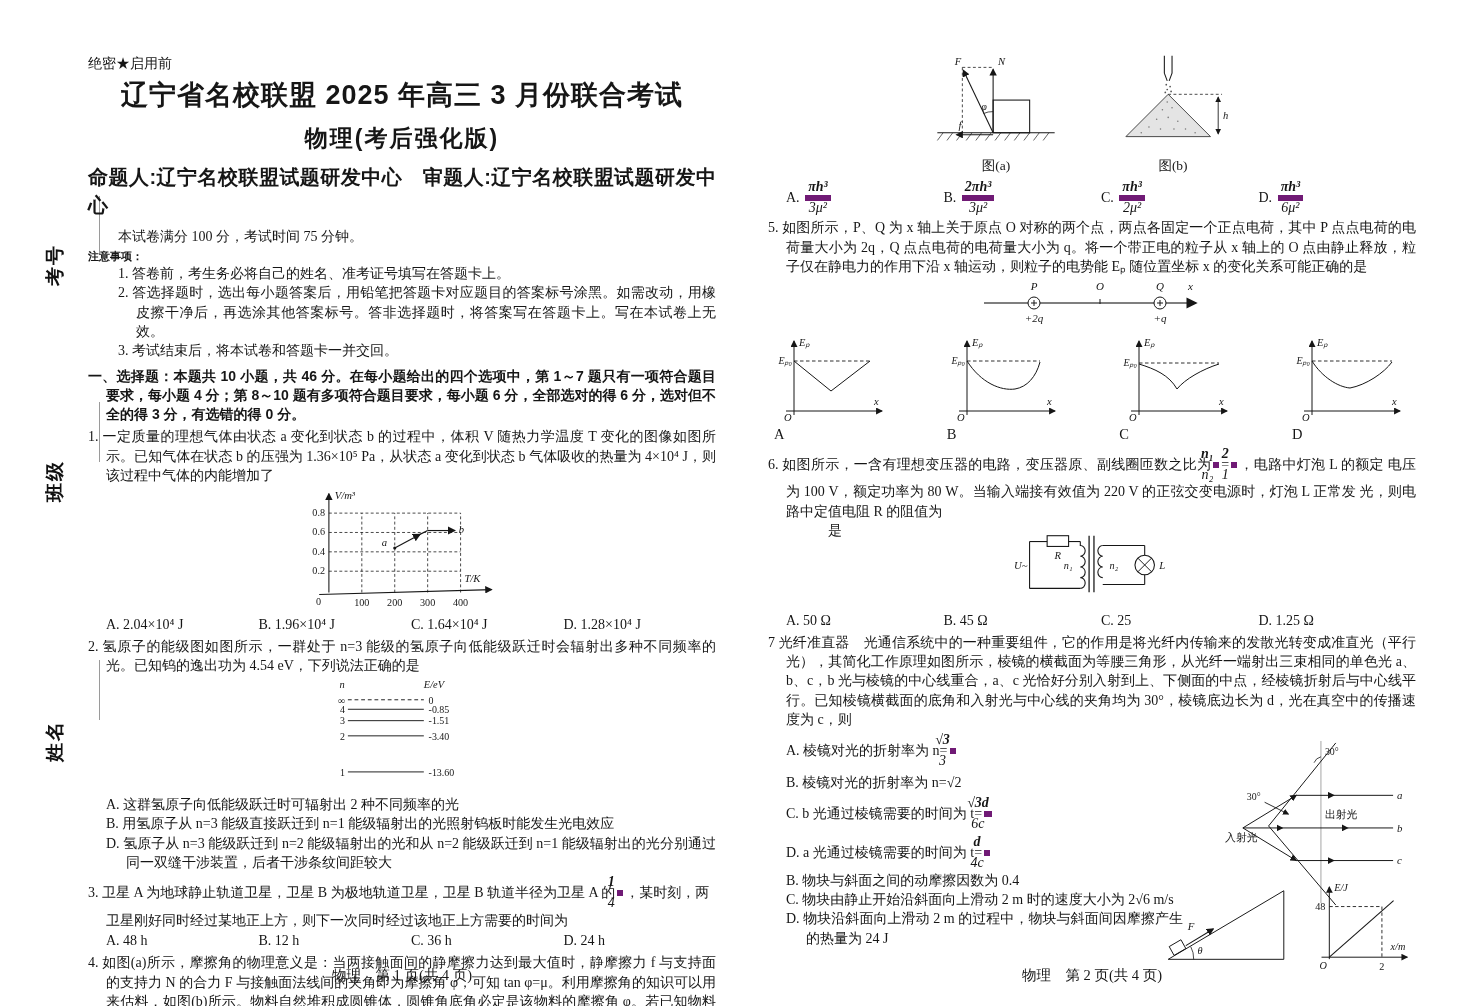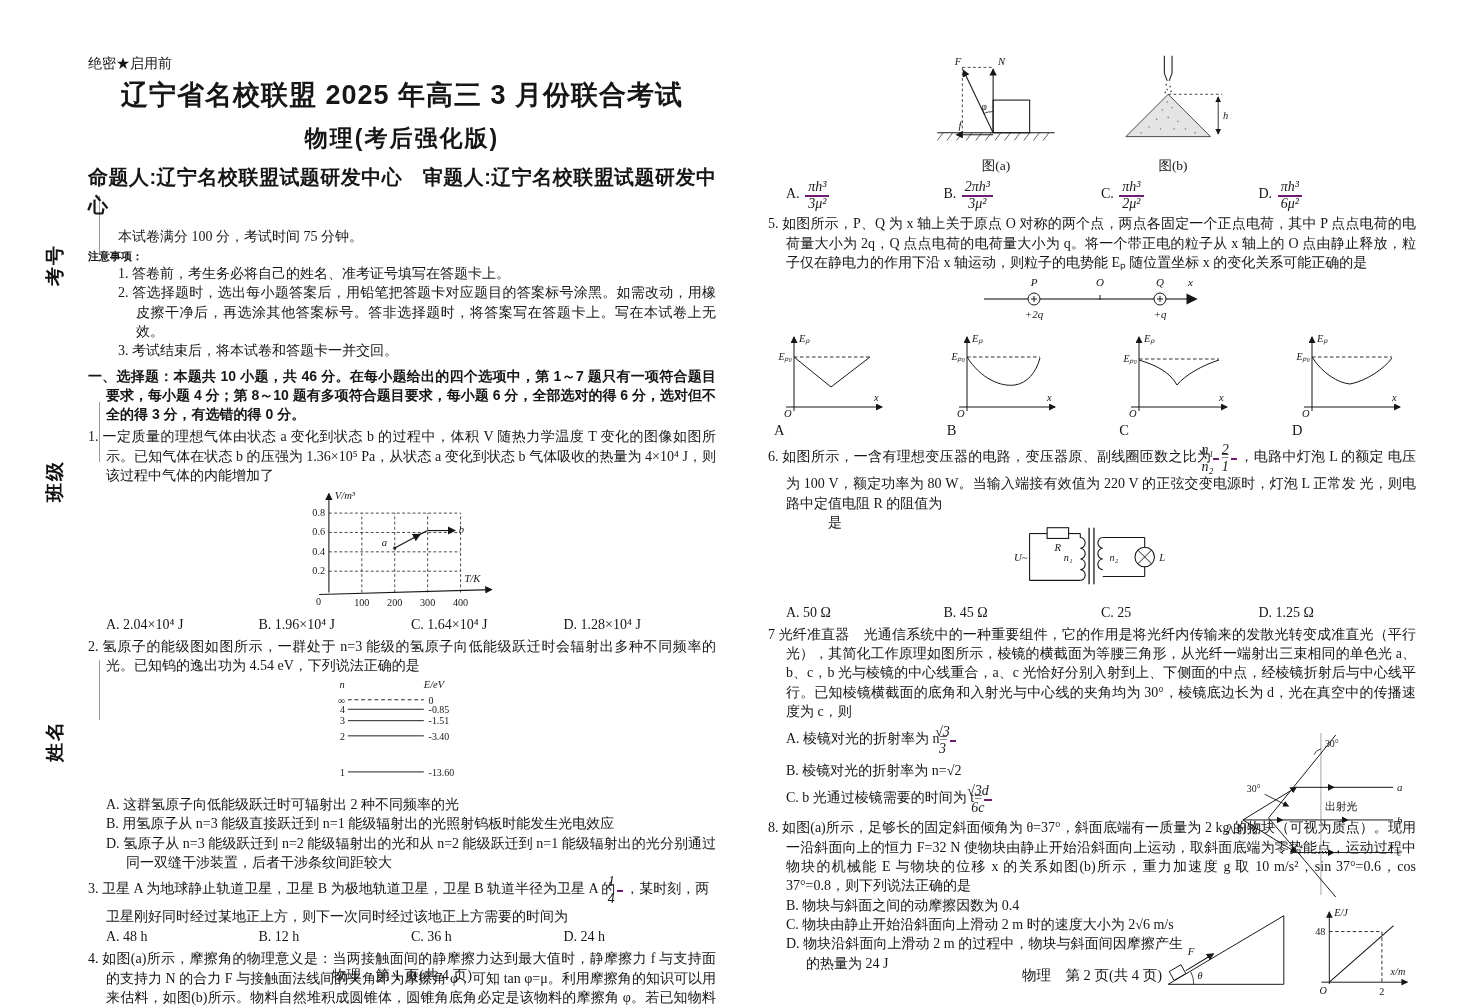--- a/index.html
+++ b/index.html
@@ -16,21 +16,21 @@
   .intro{margin-left:30px;margin-top:4px;}
   .ntitle{font-size:11px;margin-top:2px;}
   .note{margin-left:30px;padding-left:18px;text-indent:-18px;}
   .section{font-family:"Liberation Sans",sans-serif;font-weight:bold;margin-top:6px;padding-left:18px;text-indent:-18px;}
   .q{padding-left:18px;text-indent:-18px;margin-top:3px;}
   .opt{padding-left:38px;text-indent:-20px;}
   .optrow{display:flex;margin:1px 0 2px 18px;}
   .optrow span{flex:1;}
   .figc{text-align:center;margin:1px 0;}
   .frac{display:inline-block;vertical-align:-0.72em;text-align:center;line-height:1.05;margin:0 2px;font-style:italic;}
-  .fr-n{display:block;border-bottom:2px solid #701a75;padding:0 3px;}
+  .fr-n{display:block;border-bottom:6px solid #701a75;padding:0 3px;font-weight:bold;}
   .fr-d{display:block;padding:0 3px;}
   .side{position:absolute;left:34px;font-family:"Liberation Sans",sans-serif;font-weight:bold;
         font-size:19px;transform:rotate(-90deg);transform-origin:center;letter-spacing:2px;color:#111;}
   .sline{position:absolute;left:99px;width:1px;background:#9a9a9a;}
   .footer{position:absolute;top:966px;text-align:center;font-size:14.5px;}
   .f1{left:88px;width:628px;}
   .f2{left:768px;width:648px;}
   svg text{font-family:"Liberation Serif",serif;fill:#161616;}
   .figrow{display:flex;justify-content:flex-start;margin-left:165px;gap:55px;}
   .fcell{text-align:center;}
@@ -350,20 +350,21 @@
       <span>C. 25</span>
       <span>D. 1.25 Ω</span>
     </div>
 
     <div class="q">7 光纤准直器　光通信系统中的一种重要组件，它的作用是将光纤内传输来的发散光转变成准直光（平行光），其简化工作原理如图所示，棱镜的横截面为等腰三角形，从光纤一端射出三束相同的单色光 a、b、c，b 光与棱镜的中心线重合，a、c 光恰好分别入射到上、下侧面的中点，经棱镜折射后与中心线平行。已知棱镜横截面的底角和入射光与中心线的夹角均为 30°，棱镜底边长为 d，光在真空中的传播速度为 c，则</div>
     <div class="q7wrap">
       <div class="q7opts">
         <div class="optm"><span>A. 棱镜对光的折射率为 n=</span><span class="frac"><span class="fr-n">√3</span><span class="fr-d">3</span></span></div>
         <div class="optm">B. 棱镜对光的折射率为 n=√2</div>
         <div class="optm"><span>C. b 光通过棱镜需要的时间为 t=</span><span class="frac"><span class="fr-n">√3d</span><span class="fr-d">6c</span></span></div>
+        <div class="optm"><span>D. a 光通过棱镜需要的时间为 t=</span><span class="frac"><span class="fr-n">d</span><span class="fr-d">4c</span></span></div>
       </div>
       <div class="q7fig">
         <svg width="190" height="168" viewBox="0 0 190 170">
           <line x1="99" y1="2" x2="99" y2="166" stroke="#999" stroke-width="0.9"></line>
           <line x1="114" y1="4" x2="46" y2="88" stroke="#161616" stroke-width="1"></line>
           <line x1="46" y1="88" x2="114" y2="168" stroke="#161616" stroke-width="1"></line>
           <path d="M99,18 A10,10 0 0 0 92,24" fill="none" stroke="#161616" stroke-width="0.8"></path>
           <line x1="42" y1="64" x2="66" y2="76" stroke="#161616" stroke-width="0.9" marker-end="url(#ah)"></line>
           <line x1="20" y1="90" x2="74" y2="57" stroke="#161616" stroke-width="1" marker-end="url(#ah)"></line>
           <line x1="20" y1="90" x2="60" y2="90" stroke="#161616" stroke-width="1" marker-end="url(#ah)"></line>
@@ -379,21 +380,20 @@
           <text x="24" y="62" font-size="10">30°</text>
           <text x="2" y="103" font-size="11">入射光</text>
           <text x="103" y="80" font-size="11">出射光</text>
           <text x="176" y="61" font-size="11" font-style="italic">a</text>
           <text x="176" y="94" font-size="11" font-style="italic">b</text>
           <text x="176" y="127" font-size="11" font-style="italic">c</text>
         </svg>
       </div>
     </div>
 
-    <div class="q">8. 如图(a)所示，足够长的固定斜面倾角为 θ=37°，斜面底端有一质量为 2 kg 的物块（可视为质点）。现用一沿斜面向上的恒力 F=32 N 使物块由静止开始沿斜面向上运动，取斜面底端为零势能点，运动过程中物块的机械能 E 与物块的位移 x 的关系如图(b)所示，重力加速度 g 取 10 m/s²，sin 37°=0.6，cos 37°=0.8，则下列说法正确的是</div>
     <div class="q8wrap">
       <div class="q8opts">
         <div class="opt">B. 物块与斜面之间的动摩擦因数为 0.4</div>
         <div class="opt">C. 物块由静止开始沿斜面向上滑动 2 m 时的速度大小为 2√6 m/s</div>
         <div class="opt">D. 物块沿斜面向上滑动 2 m 的过程中，物块与斜面间因摩擦产生的热量为 24 J</div>
       </div>
       <div class="q8figs">
         <div class="fcell">
           <svg width="135" height="96" viewBox="0 0 135 98">
             <polygon points="8,82 126,82 126,12" fill="none" stroke="#161616" stroke-width="1"></polygon>

